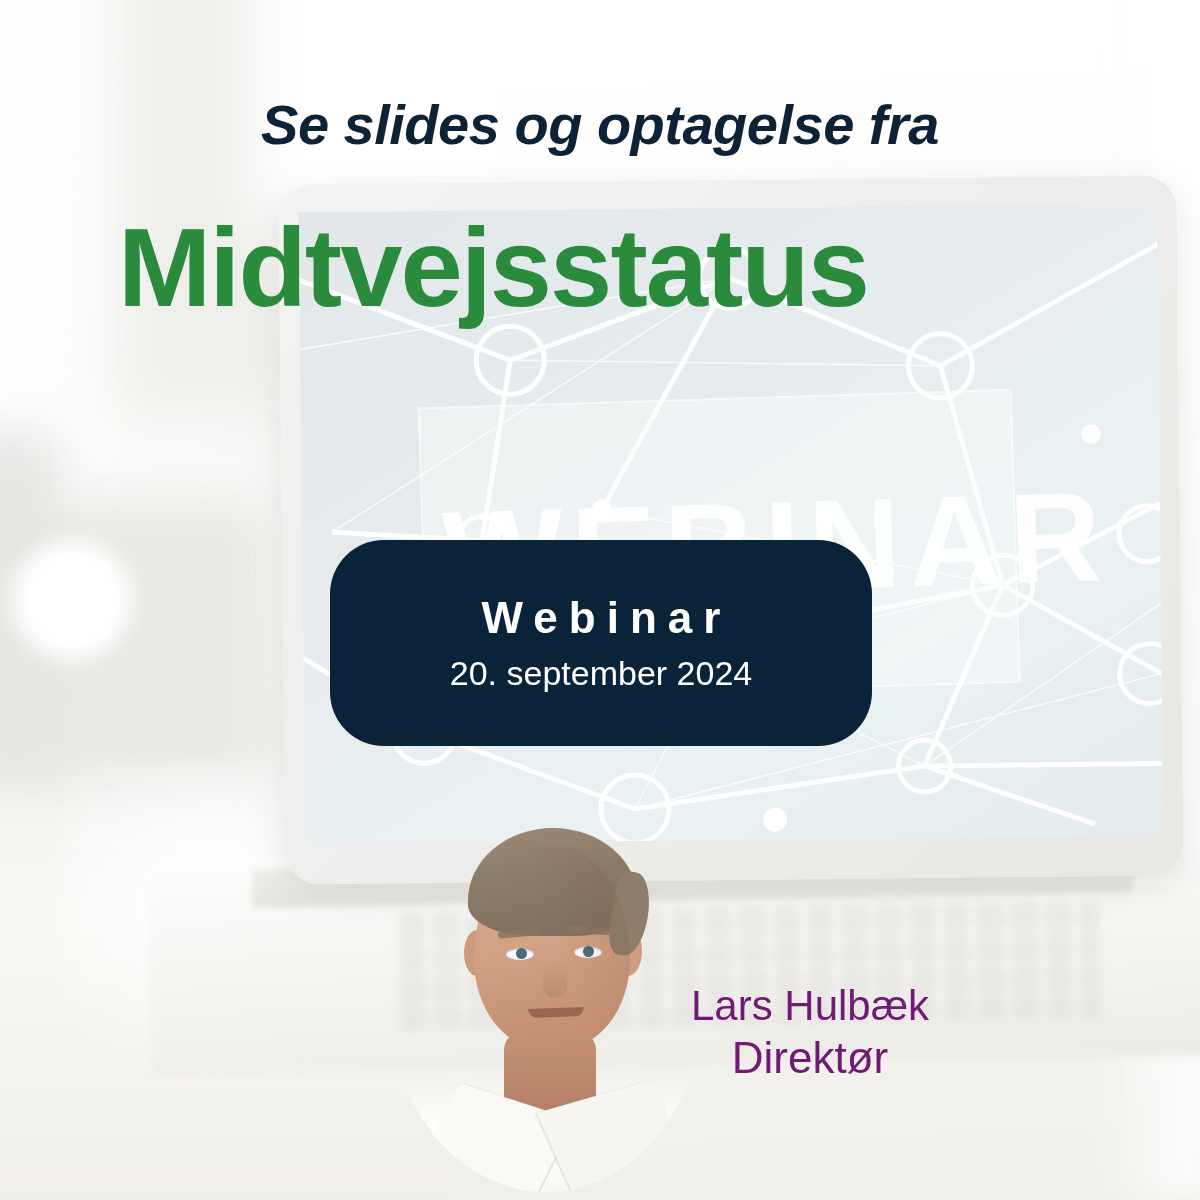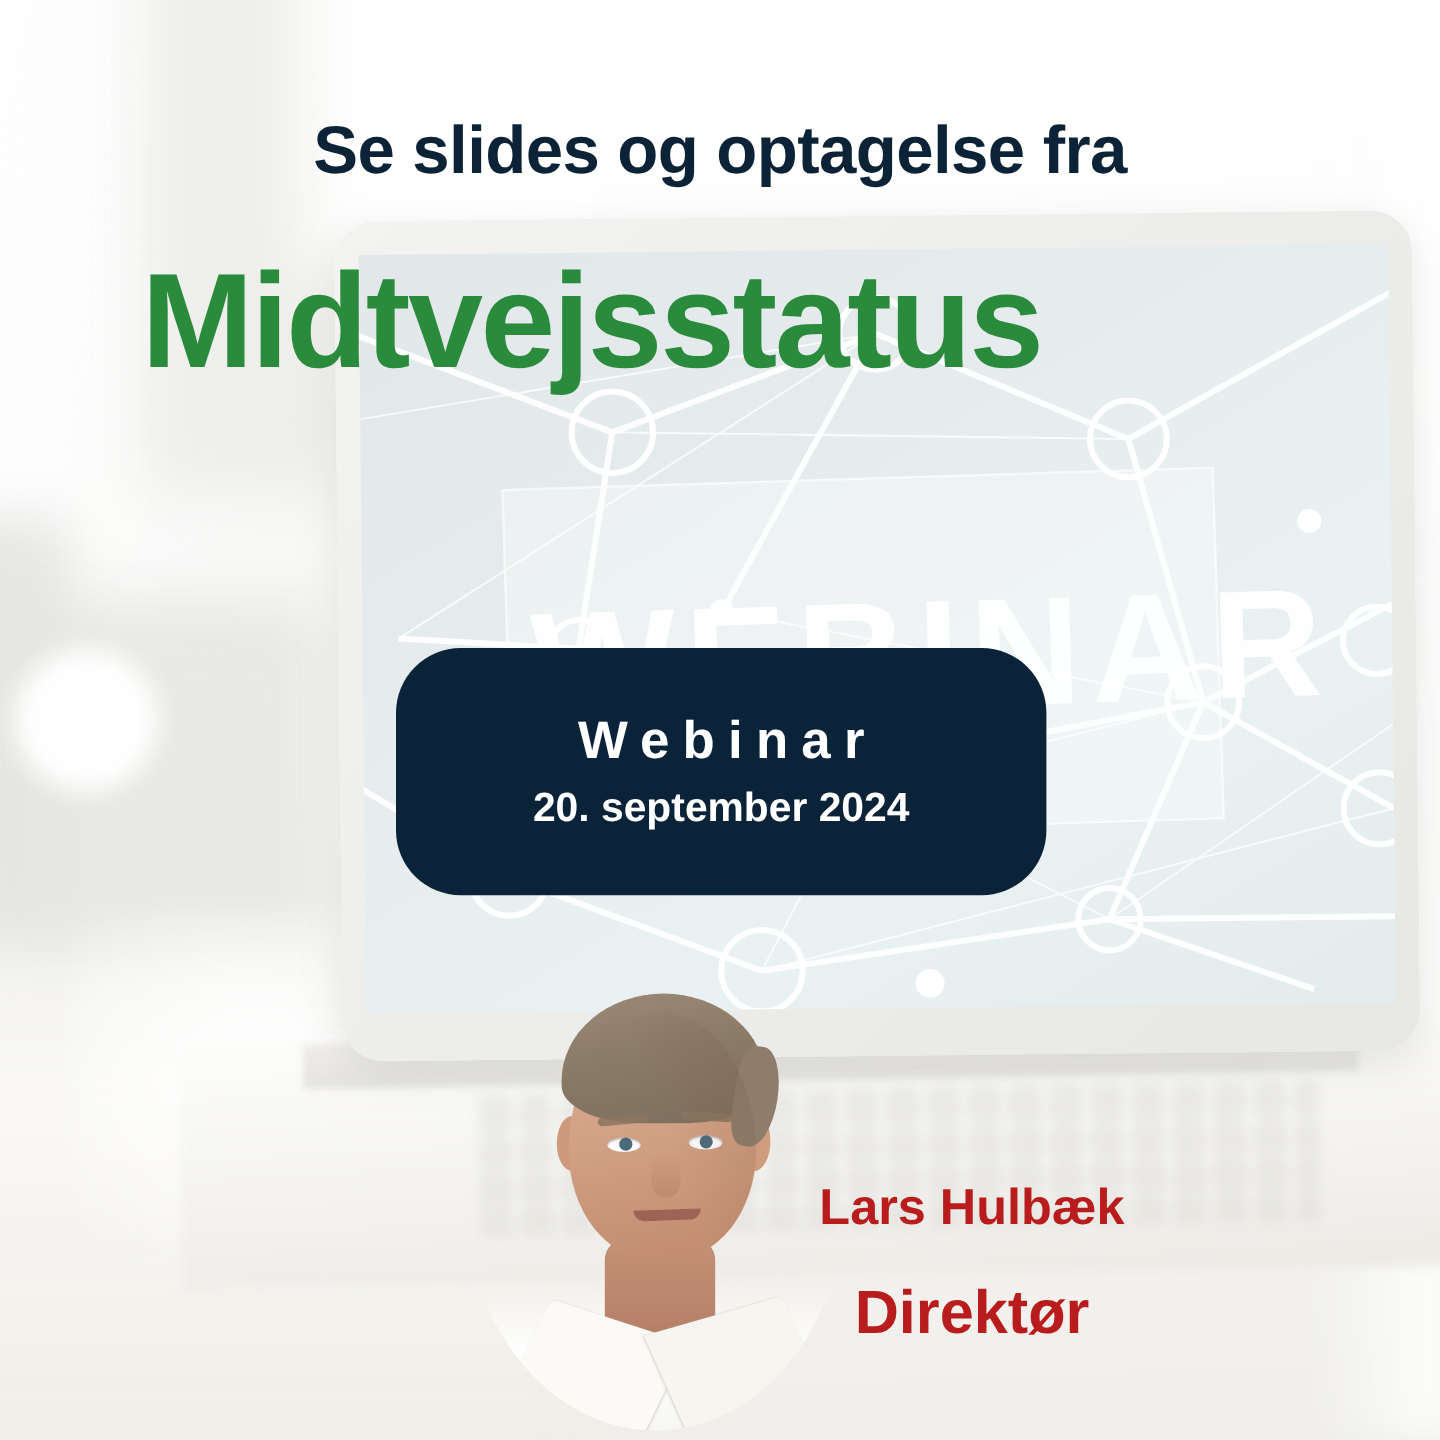--- a/index.html
+++ b/index.html
@@ -167,20 +167,21 @@
   .headline {
     position: absolute;
     left: 0; top: 96px;
     width: 1200px;
     text-align: center;
     font-weight: 700;
     font-size: 56px;
     line-height: 1.05;
     color: #0c2337;
     letter-spacing: -0.5px;
+    font-style: italic;
   }
   .title-line {
     position: absolute;
     width: 986px;
     text-align: center;
     font-weight: 700;
     font-size: 112px;
     line-height: 1;
     color: #2b8b3c;
     letter-spacing: -2px;
@@ -203,21 +204,21 @@
   .badge-title {
     font-weight: 700;
     font-size: 44px;
     letter-spacing: 11px;
     color: #ffffff;
     padding-left: 11px;
     line-height: 1.1;
   }
   .badge-date {
     margin-top: 12px;
-    font-weight: 700;
+    font-weight: 400;
     font-size: 34px;
     color: #ffffff;
     line-height: 1.1;
   }
 
   
   .portrait {
     position: absolute;
     left: 386px; top: 796px;
     width: 320px; height: 404px;
@@ -359,26 +360,26 @@
     border-radius: 50% 50% 46% 46% / 56% 56% 44% 44%;
     background: linear-gradient(250deg, rgba(120,80,60,.22) 0%, rgba(0,0,0,0) 48%);
   }
 
   
   .speaker {
     position: absolute;
     left: 600px; top: 980px;
     width: 420px;
     text-align: center;
-    color: #b91c1c;
-    font-weight: 700;
+    color: #701a75;
+    font-weight: 400;
     line-height: 1.22;
   }
   .speaker-name { font-size: 42px; }
-  .speaker-role { font-size: 51px; margin-top: 32px; }
+  .speaker-role { font-size: 44px; }
 </style>
 </head>
 <body>
 
 <div id="stage">
 
   <div class="bg-base"></div>
   <div class="bg-window-a"></div>
   <div class="bg-window-b"></div>
   <div class="bg-window-c"></div>

